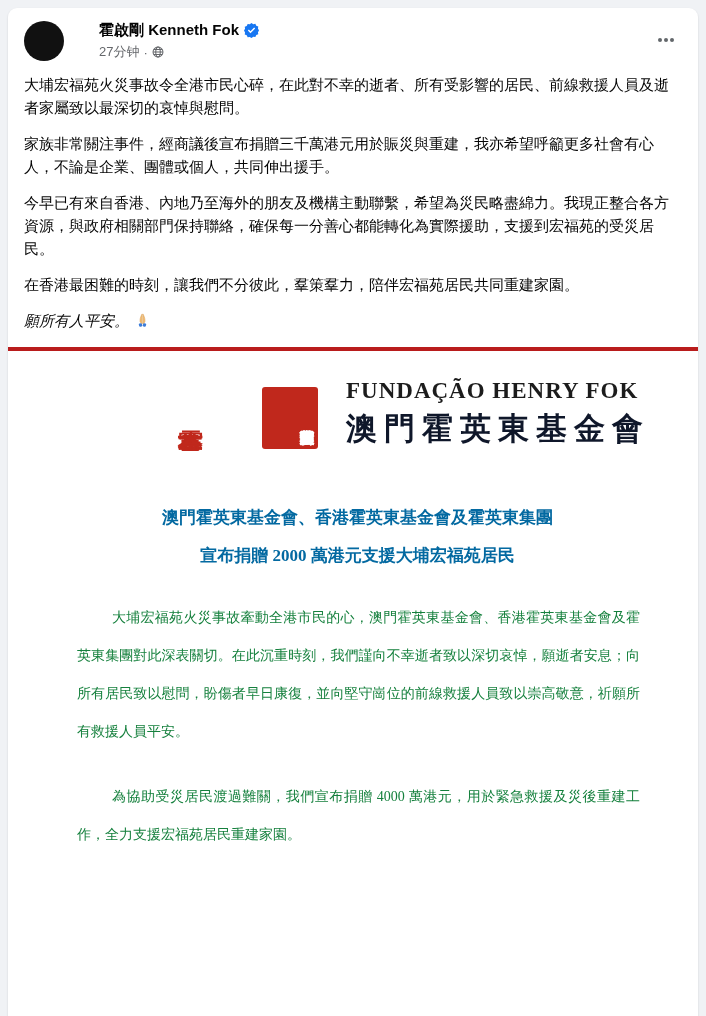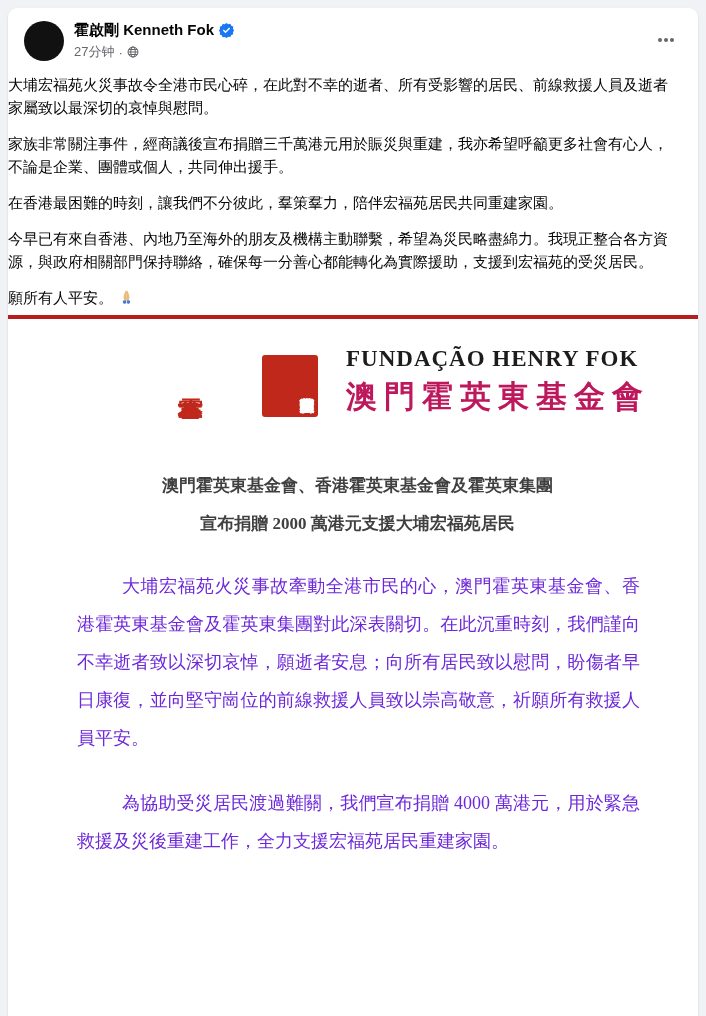--- a/index.html
+++ b/index.html
@@ -15,45 +15,46 @@
     background: #ffffff;
     border-radius: 9px;
     box-shadow: 0 1px 2px rgba(0,0,0,.15);
     overflow: hidden;
   }
   
   .post-header {
     display: flex; align-items: center;
     padding: 12px 16px 6px 16px;
     position: relative;
+    gap: 25px;
   }
   .avatar {
     width: 40px; height: 40px; border-radius: 50%;
     background: #111111; flex: 0 0 40px;
   }
   .head-meta { margin-left: 10px; padding-top: 1px; }
   .name-row { display: flex; align-items: center; gap: 5px; }
   .author-name { font-size: 15px; font-weight: bold; color: #050505; }
   .time-row {
     display: flex; align-items: center; gap: 4px;
     font-size: 13px; color: #65676b; margin-top: 3px;
   }
   .more-btn {
     position: absolute; right: 16px; top: 20px;
     width: 32px; height: 24px;
     display: flex; align-items: center; justify-content: center;
     border-radius: 50%; cursor: pointer;
   }
   
-  .post-text { padding: 6px 16px 2px 0; }
+  .post-text { padding: 6px 16px 2px 16px; }
   .post-text p {
     font-size: 15px; line-height: 23px; margin-bottom: 13px;
     color: #050505;
   }
-  .post-text p:last-child { margin-bottom: 2px; }
+  .post-text p:last-child { margin-bottom: 11px; font-style: italic; }
   .emoji { display: inline-block; vertical-align: -2px; margin-left: 2px; }
   
   .attachment {
     width: 100%; height: 814px;
     background: #ffffff;
     border-top: 4px solid #b91c1c;
     border-bottom: 1px solid #e4e6eb;
     overflow: hidden;
     font-family: "Liberation Serif", "DejaVu Serif", serif;
     color: #2b2b2b;
@@ -85,33 +86,33 @@
     padding: 3px 2px;
     border-radius: 3px;
   }
   .org-names { margin-left: 28px; margin-top: 4px; }
   .org-pt {
     font-size: 23px; font-weight: bold; letter-spacing: 1px;
     color: #1c1c1c; white-space: nowrap;
   }
   .org-zh {
     font-size: 31px; font-weight: bold; letter-spacing: 7px;
-    color: #be185d; margin-top: 4px; white-space: nowrap;
+    color: #0f172a; margin-top: 4px; white-space: nowrap;
   }
   .doc-headline { text-align: center; margin-top: 48px; }
   .doc-headline div {
-    font-size: 17px; font-weight: bold; color: #404040;
+    font-size: 17px; font-weight: bold; color: #0369a1;
     line-height: 38px;
   }
   .doc-body { padding: 24px 58px 0 60px; }
   .doc-body p {
-    font-size: 18px; line-height: 38px;
+    font-size: 14px; line-height: 38px;
     text-align: justify;
     text-indent: 2.5em;
-    color: #6d28d9;
+    color: #15803d;
     margin-bottom: 27px;
   }
   
   .engagement {
     display: flex; align-items: center; justify-content: space-between;
     padding: 10px 16px;
     font-size: 15px; color: #65676b;
   }
   .like-summary { display: flex; align-items: center; gap: 24px; cursor: pointer; }
   .counts { display: flex; gap: 20px; font-family: Liberation Mono, monospace; }
@@ -151,22 +152,22 @@
         <circle cx="4" cy="10" r="2" fill="#63676b"></circle>
         <circle cx="10" cy="10" r="2" fill="#63676b"></circle>
         <circle cx="16" cy="10" r="2" fill="#63676b"></circle>
       </svg>
     </div>
   </div>
 
   <div class="post-text">
     <p>大埔宏福苑火災事故令全港市民心碎，在此對不幸的逝者、所有受影響的居民、前線救援人員及逝者家屬致以最深切的哀悼與慰問。</p>
     <p>家族非常關注事件，經商議後宣布捐贈三千萬港元用於賑災與重建，我亦希望呼籲更多社會有心人，不論是企業、團體或個人，共同伸出援手。</p>
+    <p>今早已有來自香港、內地乃至海外的朋友及機構主動聯繫，希望為災民略盡綿力。我現正整合各方資源，與政府相關部門保持聯絡，確保每一分善心都能轉化為實際援助，支援到宏福苑的受災居民。</p>
     <p>在香港最困難的時刻，讓我們不分彼此，羣策羣力，陪伴宏福苑居民共同重建家園。</p>
-    <p>今早已有來自香港、內地乃至海外的朋友及機構主動聯繫，希望為災民略盡綿力。我現正整合各方資源，與政府相關部門保持聯絡，確保每一分善心都能轉化為實際援助，支援到宏福苑的受災居民。</p>
     <p>
       <span>願所有人平安。</span>
       <span class="emoji">
         <svg width="15" height="15" viewBox="0 0 16 16">
           <path d="M7.6 1 C5.9 3.8 5 6.6 5.4 9.6 L7.6 11.8 Z" fill="#f3c07b" stroke="#d89a4e" stroke-width="0.5"></path>
           <path d="M8.4 1 C10.1 3.8 11 6.6 10.6 9.6 L8.4 11.8 Z" fill="#f3c07b" stroke="#d89a4e" stroke-width="0.5"></path>
           <rect x="4.2" y="11" width="3.4" height="3.6" rx="1.1" fill="#3d7dd8" transform="rotate(-16 5.9 12.8)"></rect>
           <rect x="8.4" y="11" width="3.4" height="3.6" rx="1.1" fill="#3d7dd8" transform="rotate(16 10.1 12.8)"></rect>
         </svg>
       </span>

